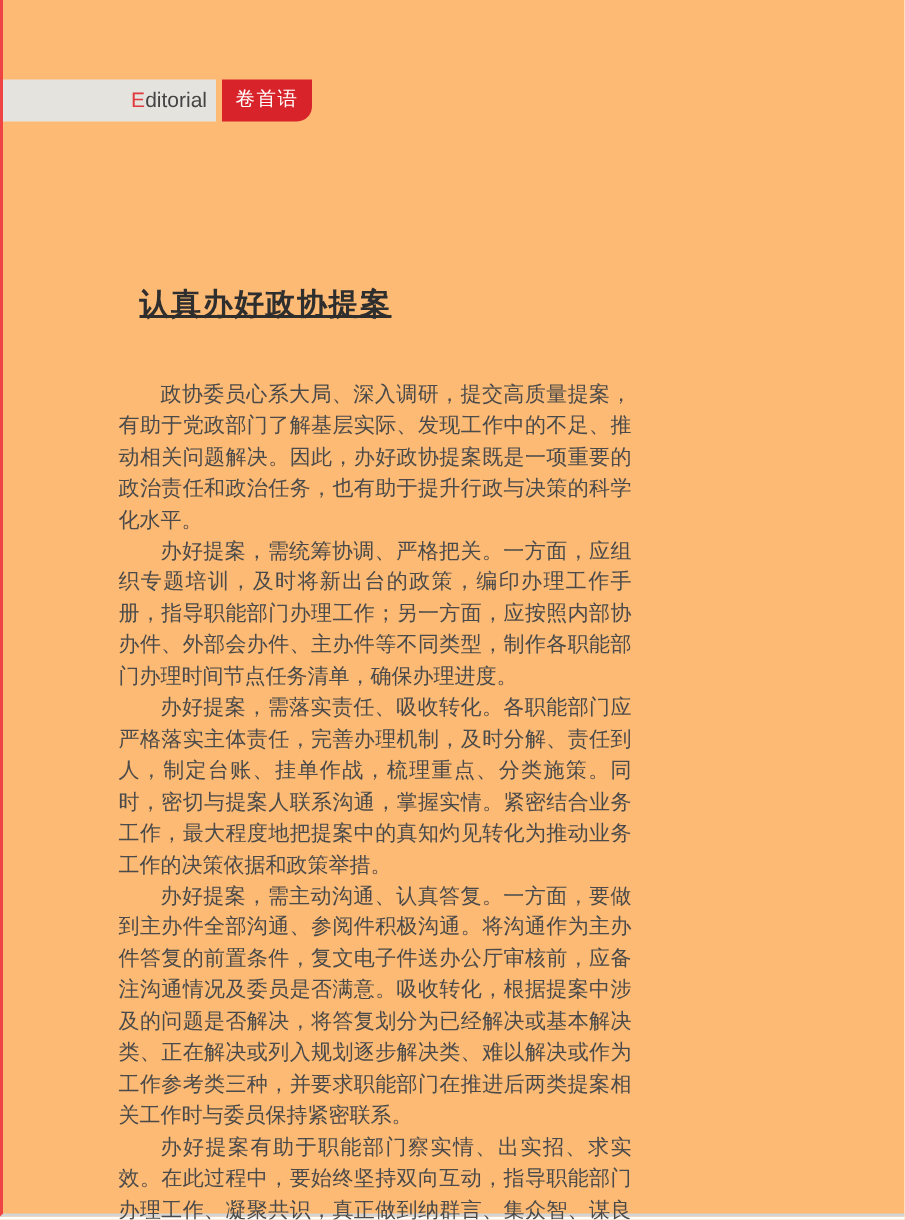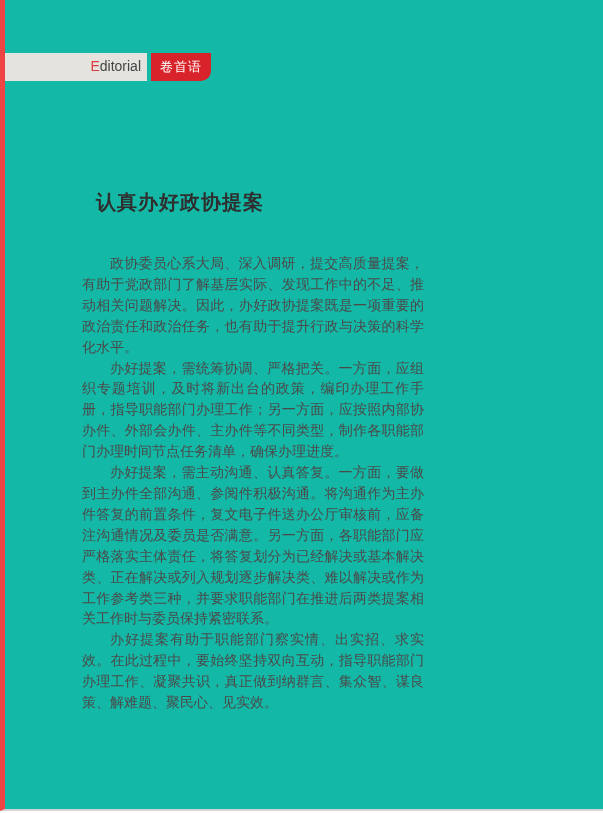--- a/index.html
+++ b/index.html
@@ -1,20 +1,20 @@
 <!DOCTYPE html>
 <html><head>
   <meta charset="utf-8">
   <style>
     html, body { margin: 0; padding: 0; background: #ffffff; }
     body { width: 603px; height: 813px; overflow: hidden; position: relative; }
     .page {
       position: absolute; left: 0; top: 0; width: 603px; height: 811px;
-      background: #14b8a6;
-      border-left: 5px solid #ef4444;
+      background: #fdba74;
+      border-left: 2px solid #ef4444;
       border-bottom: 2px solid #d4d4d4;
       box-sizing: border-box;
     }
     .header-band {
       position: absolute; left: 0; top: 53px; width: 142px; height: 28px;
       background: #e4e3de;
     }
     .editorial {
       position: absolute; right: 6px; top: 5px;
       font-family: "Liberation Sans", sans-serif;
@@ -27,21 +27,21 @@
       border-bottom-right-radius: 10px;
       color: #ffffff;
       font-family: "DejaVu Sans", sans-serif;
       font-size: 13px; line-height: 28px; text-align: center;
       letter-spacing: 1px;
     }
     .title {
       position: absolute; left: 91px; top: 189px;
       font-family: "DejaVu Serif", "Liberation Serif", serif;
       font-weight: bold; font-size: 20px; color: #2e2e2e;
-      letter-spacing: 1px; margin: 0;
+      letter-spacing: 1px; margin: 0; text-decoration: underline;
     }
     .body-text {
       position: absolute; left: 77px; top: 253px; width: 342px;
       font-family: "DejaVu Serif", "Liberation Serif", serif;
       font-size: 14px; line-height: 20.9px; color: #4a4a4a;
       text-align: justify;
     }
     .body-text p { margin: 0; text-indent: 2em; }
   </style>
 </head>
@@ -53,17 +53,18 @@
     <span class="editorial"><span class="first">E</span><span>ditorial</span></span>
   </div>
 
   <div class="section-tag">卷首语</div>
 
   <h1 class="title">认真办好政协提案</h1>
 
   <div class="body-text">
     <p>政协委员心系大局、深入调研，提交高质量提案，有助于党政部门了解基层实际、发现工作中的不足、推动相关问题解决。因此，办好政协提案既是一项重要的政治责任和政治任务，也有助于提升行政与决策的科学化水平。</p>
     <p>办好提案，需统筹协调、严格把关。一方面，应组织专题培训，及时将新出台的政策，编印办理工作手册，指导职能部门办理工作；另一方面，应按照内部协办件、外部会办件、主办件等不同类型，制作各职能部门办理时间节点任务清单，确保办理进度。</p>
-    <p>办好提案，需主动沟通、认真答复。一方面，要做到主办件全部沟通、参阅件积极沟通。将沟通作为主办件答复的前置条件，复文电子件送办公厅审核前，应备注沟通情况及委员是否满意。另一方面，各职能部门应严格落实主体责任，将答复划分为已经解决或基本解决类、正在解决或列入规划逐步解决类、难以解决或作为工作参考类三种，并要求职能部门在推进后两类提案相关工作时与委员保持紧密联系。</p>
+    <p>办好提案，需落实责任、吸收转化。各职能部门应严格落实主体责任，完善办理机制，及时分解、责任到人，制定台账、挂单作战，梳理重点、分类施策。同时，密切与提案人联系沟通，掌握实情。紧密结合业务工作，最大程度地把提案中的真知灼见转化为推动业务工作的决策依据和政策举措。</p>
+    <p>办好提案，需主动沟通、认真答复。一方面，要做到主办件全部沟通、参阅件积极沟通。将沟通作为主办件答复的前置条件，复文电子件送办公厅审核前，应备注沟通情况及委员是否满意。吸收转化，根据提案中涉及的问题是否解决，将答复划分为已经解决或基本解决类、正在解决或列入规划逐步解决类、难以解决或作为工作参考类三种，并要求职能部门在推进后两类提案相关工作时与委员保持紧密联系。</p>
     <p>办好提案有助于职能部门察实情、出实招、求实效。在此过程中，要始终坚持双向互动，指导职能部门办理工作、凝聚共识，真正做到纳群言、集众智、谋良策、解难题、聚民心、见实效。</p>
   </div>
 
 </div>
 
 </body></html>

